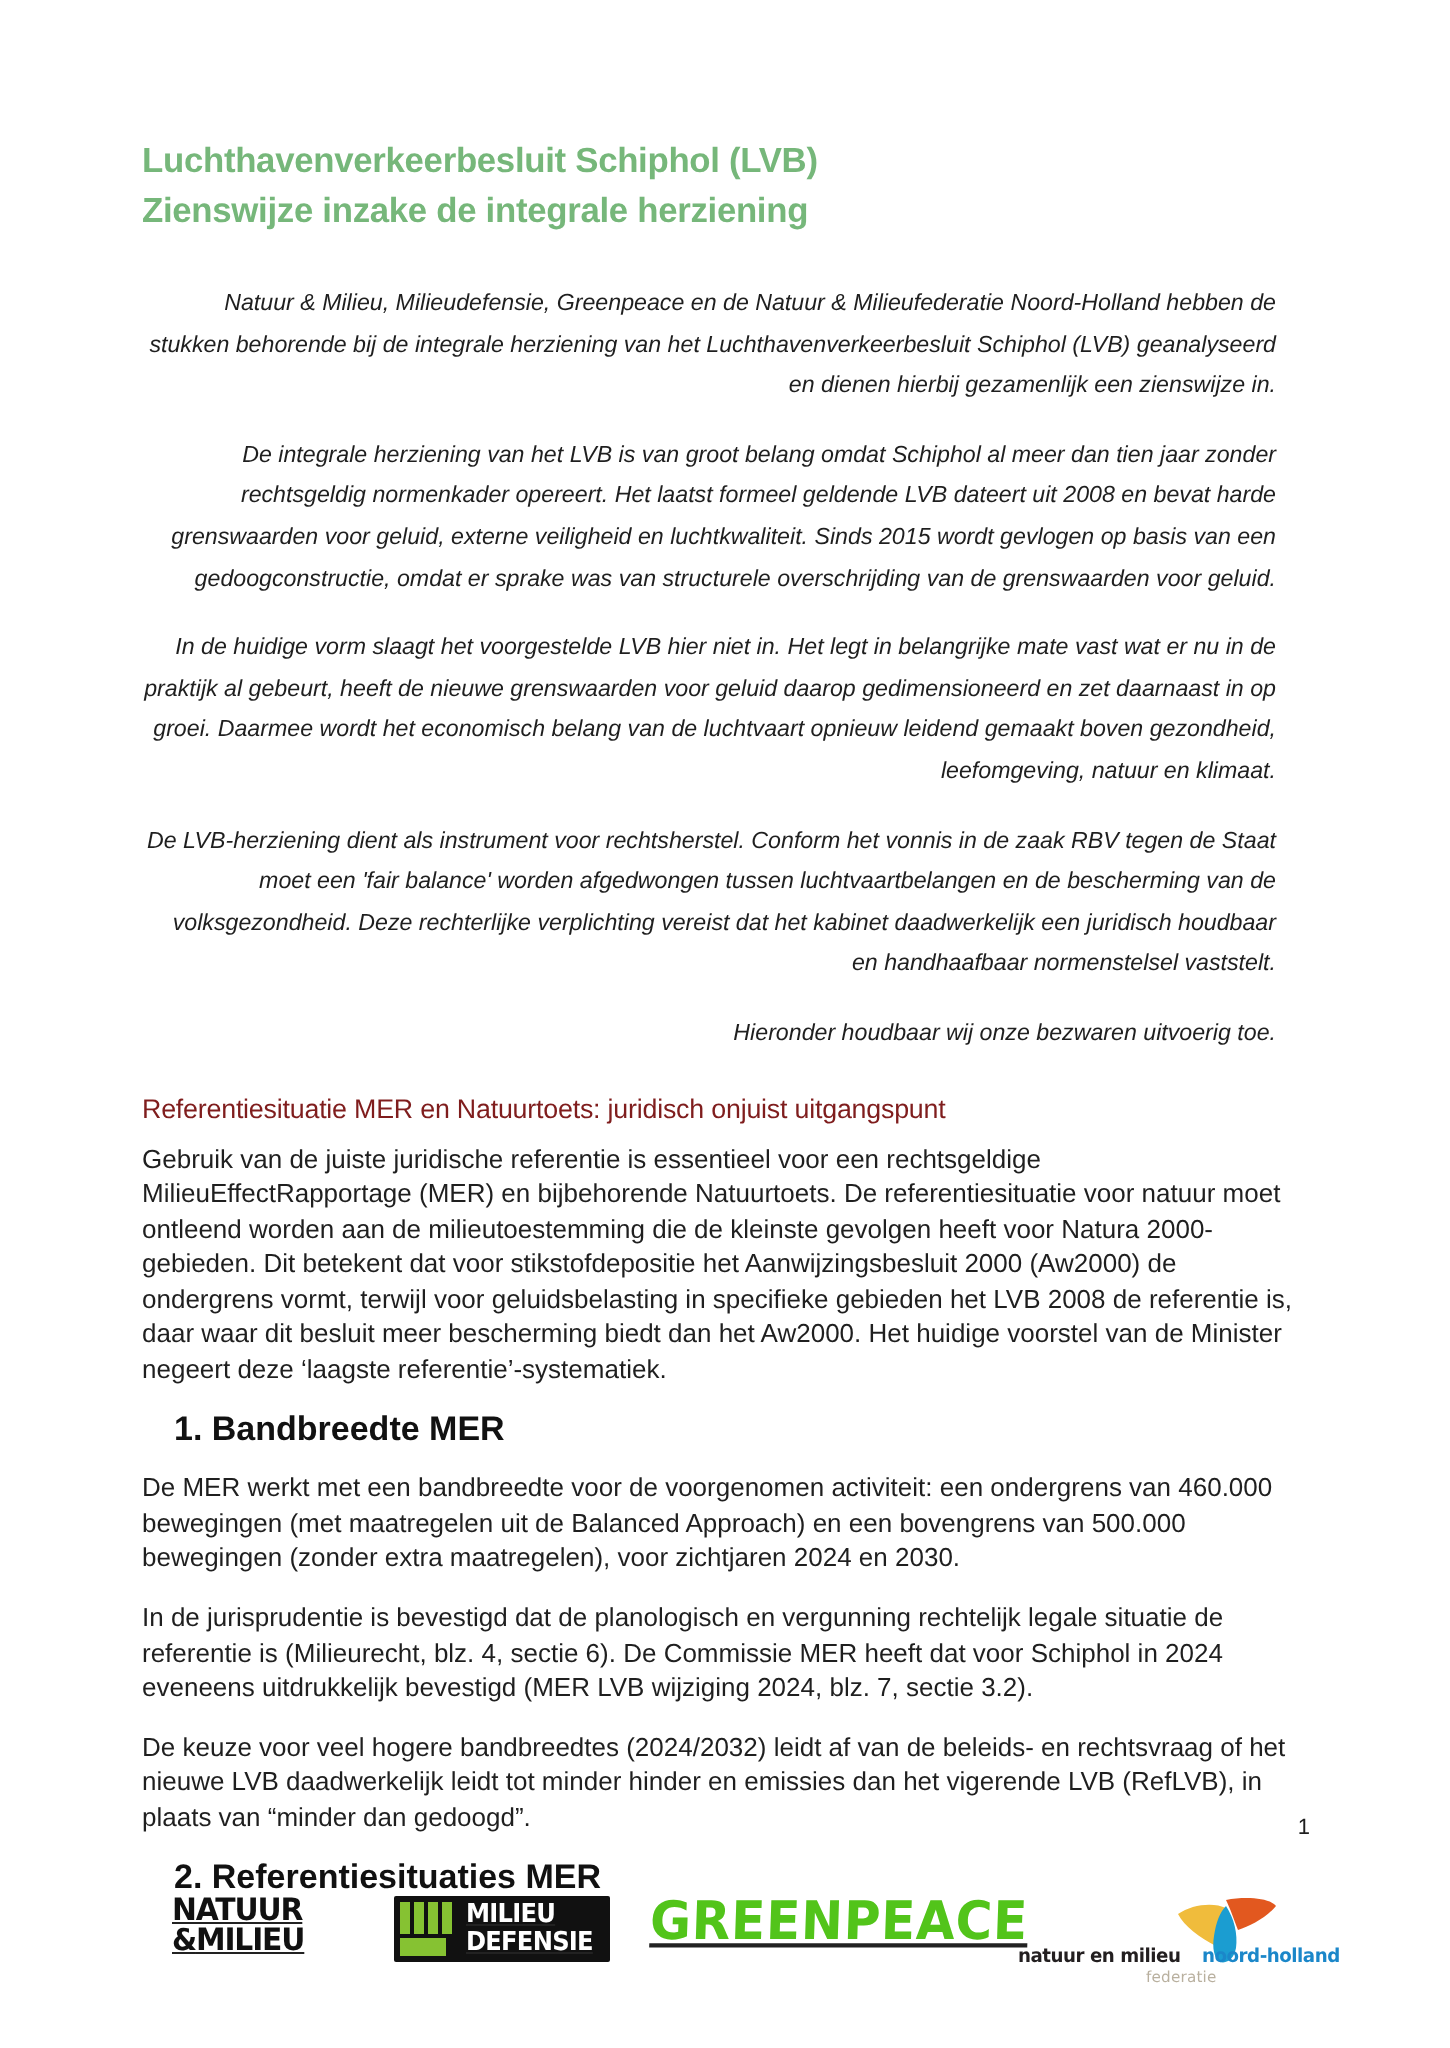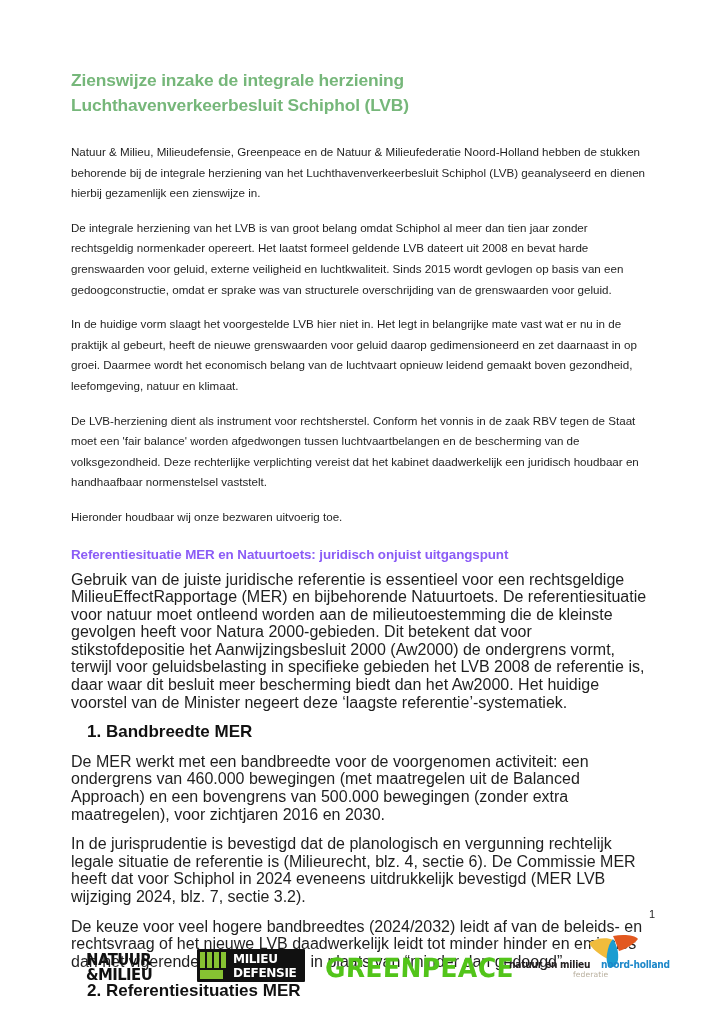--- a/index.html
+++ b/index.html
@@ -36,41 +36,42 @@
     font-size: 17.4px;
     font-weight: bold;
     line-height: 25px;
     letter-spacing: -0.15px;
     margin: 0 0 24px 0;
   }
   .doc-title .line { display: block; }
 
   
   .intro-p {
+    font-style: italic;
     font-size: 11.6px;
     line-height: 20.6px;
-    margin: 0 0 14px 0;
+    margin: 0 11px 14px 0;
     color: #1f1f1f;
-    text-align: left;
+    text-align: right;
   }
   .intro-p.last { margin-bottom: 17px; }
 
   
   .section-heading {
-    color: #8b5cf6;
+    color: #7f1d1d;
     font-size: 13.4px;
-    font-weight: bold;
+    font-weight: normal;
     line-height: 20px;
     margin: 0 0 6px 0;
     letter-spacing: -0.1px;
   }
 
   
   .body-p {
-    font-size: 16px;
+    font-size: 13px;
     line-height: 17.6px;
     margin: 0 0 12px 0;
     color: #1f1f1f;
   }
   .sub-heading {
     font-size: 17px;
     font-weight: bold;
     line-height: 17.6px;
     margin: 0 0 12px 16px;
     color: #111111;
@@ -89,24 +90,25 @@
   
   .footer-logos {
     position: absolute;
     left: 0;
     top: 932px;
     width: 725px;
     height: 56px;
   }
   .logo {
     position: absolute;
-    top: 0;
+    top: 16px;
     height: 50px;
     display: flex;
-    align-items: flex-end;
+    align-items: flex-start;
+    text-decoration: underline;
   }
 
   
   .logo-nm { left: 86px; width: 92px; }
   .nm-wrap {
     font-family: "DejaVu Sans", sans-serif;
     font-weight: bold;
     color: #111111;
     line-height: 14.5px;
     letter-spacing: -0.6px;
@@ -225,37 +227,37 @@
   }
 </style>
 </head>
 <body>
 
 <div class="page">
 
   <div class="content">
 
     <h1 class="doc-title">
+      <span class="line">Luchthavenverkeerbesluit Schiphol (LVB)</span>
       <span class="line">Zienswijze inzake de integrale herziening</span>
-      <span class="line">Luchthavenverkeerbesluit Schiphol (LVB)</span>
     </h1>
 
     <p class="intro-p">Natuur &amp; Milieu, Milieudefensie, Greenpeace en de Natuur &amp; Milieufederatie Noord-Holland hebben de stukken behorende bij de integrale herziening van het Luchthavenverkeerbesluit Schiphol (LVB) geanalyseerd en dienen hierbij gezamenlijk een zienswijze in.</p>
     <p class="intro-p">De integrale herziening van het LVB is van groot belang omdat Schiphol al meer dan tien jaar zonder rechtsgeldig normenkader opereert. Het laatst formeel geldende LVB dateert uit 2008 en bevat harde grenswaarden voor geluid, externe veiligheid en luchtkwaliteit. Sinds 2015 wordt gevlogen op basis van een gedoogconstructie, omdat er sprake was van structurele overschrijding van de grenswaarden voor geluid.</p>
     <p class="intro-p">In de huidige vorm slaagt het voorgestelde LVB hier niet in. Het legt in belangrijke mate vast wat er nu in de praktijk al gebeurt, heeft de nieuwe grenswaarden voor geluid daarop gedimensioneerd en zet daarnaast in op groei. Daarmee wordt het economisch belang van de luchtvaart opnieuw leidend gemaakt boven gezondheid, leefomgeving, natuur en klimaat.</p>
     <p class="intro-p">De LVB-herziening dient als instrument voor rechtsherstel. Conform het vonnis in de zaak RBV tegen de Staat moet een 'fair balance' worden afgedwongen tussen luchtvaartbelangen en de bescherming van de volksgezondheid. Deze rechterlijke verplichting vereist dat het kabinet daadwerkelijk een juridisch houdbaar en handhaafbaar normenstelsel vaststelt.</p>
     <p class="intro-p last">Hieronder houdbaar wij onze bezwaren uitvoerig toe.</p>
 
     <h2 class="section-heading">Referentiesituatie MER en Natuurtoets: juridisch onjuist uitgangspunt</h2>
 
     <p class="body-p">Gebruik van de juiste juridische referentie is essentieel voor een rechtsgeldige MilieuEffectRapportage (MER) en bijbehorende Natuurtoets. De referentiesituatie voor natuur moet ontleend worden aan de milieutoestemming die de kleinste gevolgen heeft voor Natura 2000-gebieden. Dit betekent dat voor stikstofdepositie het Aanwijzingsbesluit 2000 (Aw2000) de ondergrens vormt, terwijl voor geluidsbelasting in specifieke gebieden het LVB 2008 de referentie is, daar waar dit besluit meer bescherming biedt dan het Aw2000. Het huidige voorstel van de Minister negeert deze ‘laagste referentie’-systematiek.</p>
 
     <p class="sub-heading">1. Bandbreedte MER</p>
 
-    <p class="body-p">De MER werkt met een bandbreedte voor de voorgenomen activiteit: een ondergrens van 460.000 bewegingen (met maatregelen uit de Balanced Approach) en een bovengrens van 500.000 bewegingen (zonder extra maatregelen), voor zichtjaren 2016 en 2030.</p>
+    <p class="body-p">De MER werkt met een bandbreedte voor de voorgenomen activiteit: een ondergrens van 460.000 bewegingen (met maatregelen uit de Balanced Approach) en een bovengrens van 500.000 bewegingen (zonder extra maatregelen), voor zichtjaren 2024 en 2030.</p>
     <p class="body-p">In de jurisprudentie is bevestigd dat de planologisch en vergunning rechtelijk legale situatie de referentie is (Milieurecht, blz. 4, sectie 6). De Commissie MER heeft dat voor Schiphol in 2024 eveneens uitdrukkelijk bevestigd (MER LVB wijziging 2024, blz. 7, sectie 3.2).</p>
     <p class="body-p">De keuze voor veel hogere bandbreedtes (2024/2032) leidt af van de beleids- en rechtsvraag of het nieuwe LVB daadwerkelijk leidt tot minder hinder en emissies dan het vigerende LVB (RefLVB), in plaats van “minder dan gedoogd”.</p>
 
     <p class="sub-heading">2. Referentiesituaties MER</p>
 
   </div>
 
   <div class="page-number">1</div>
 
   <div class="footer-logos">

